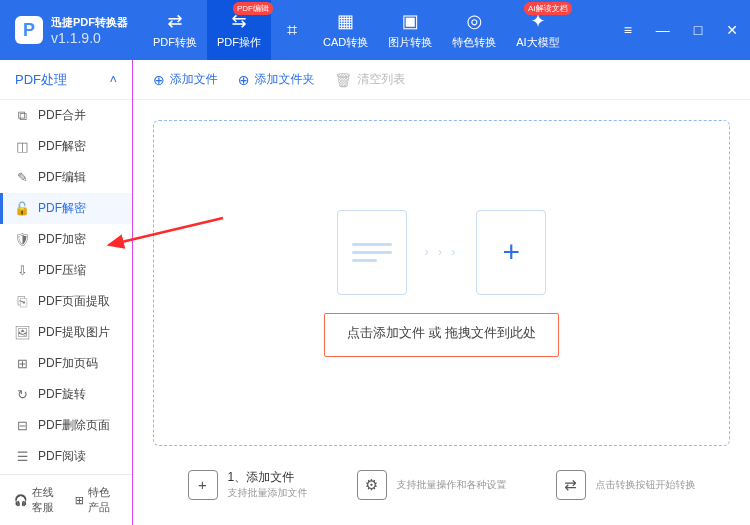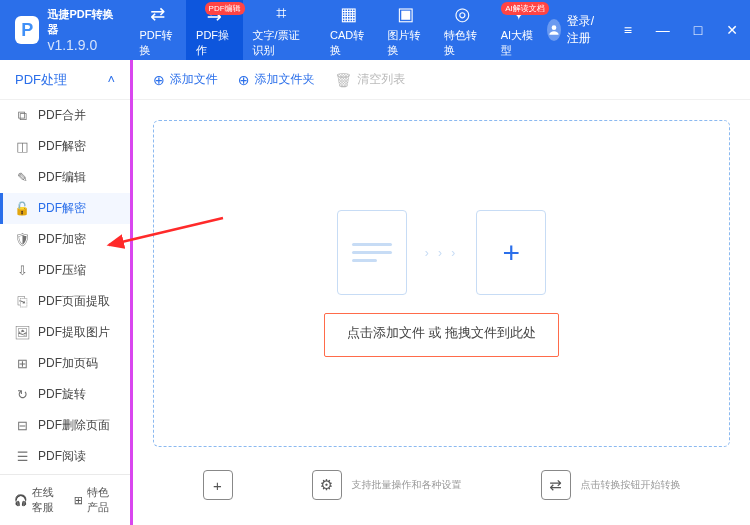--- a/index.html
+++ b/index.html
@@ -19,21 +19,21 @@
     .nav-badge { position: absolute; top: 2px; right: -2px; background: #ff4444; color: #fff; font-size: 8px; padding: 1px 4px; border-radius: 6px; white-space: nowrap; }
     
     .user-area { margin-left: auto; display: flex; align-items: center; gap: 12px; }
     .user-btn { display: flex; align-items: center; gap: 6px; color: #fff; font-size: 12px; cursor: pointer; }
     .avatar { width: 22px; height: 22px; background: rgba(255,255,255,0.3); border-radius: 50%; display: flex; align-items: center; justify-content: center; }
     .win-controls { display: flex; gap: 16px; color: #fff; font-size: 14px; margin-left: 8px;}
     .win-btn { cursor: pointer; padding: 2px 4px; }
     
     .body-area { display: flex; height: calc(100% - 60px); }
     
-    .sidebar { width: 133px; border-right: 3px solid #d946ef; display: flex; flex-direction: column; }
+    .sidebar { width: 133px; border-right: 1px solid #d946ef; display: flex; flex-direction: column; }
     .sidebar-header { height: 40px; display: flex; align-items: center; justify-content: space-between; padding: 0 15px; color: #2b6fea; font-size: 13px; border-bottom: 1px solid #f0f0f0; cursor: pointer; }
     .sidebar-items { flex: 1; overflow-y: auto; }
     .sidebar-item { height: 31px; display: flex; align-items: center; gap: 8px; padding: 0 15px; font-size: 12px; color: #444; cursor: pointer; }
     .sidebar-item.active { color: #2b6fea; border-left: 3px solid #2b6fea; background: #f3f7ff; padding-left: 12px; }
     .sidebar-item-icon { width: 15px; height: 15px; display: flex; align-items: center; justify-content: center; font-size: 13px; opacity: 0.75; }
     .sidebar-item.active .sidebar-item-icon { opacity: 1; }
     .sidebar-footer { border-top: 1px solid #eaeaea; padding: 10px 14px; display: flex; gap: 14px; font-size: 11px; color: #555; }
     .sidebar-footer-item { display: flex; align-items: center; gap: 4px; cursor: pointer; }
     
     .main { flex: 1; display: flex; flex-direction: column; }
@@ -79,50 +79,40 @@
       <span class="nav-tab-icon">⇄</span>
       <span>PDF转换</span>
     </div>
     <div class="nav-tab active">
       <span class="nav-badge">PDF编辑</span>
       <span class="nav-tab-icon">⇆</span>
       <span>PDF操作</span>
     </div>
     <div class="nav-tab">
       <span class="nav-tab-icon">⌗</span>
-      <span>文字/票证识别</span>
     </div>
     <div class="nav-tab">
       <span class="nav-tab-icon">▦</span>
       <span>CAD转换</span>
     </div>
     <div class="nav-tab">
       <span class="nav-tab-icon">▣</span>
       <span>图片转换</span>
     </div>
     <div class="nav-tab">
       <span class="nav-tab-icon">◎</span>
       <span>特色转换</span>
     </div>
     <div class="nav-tab">
       <span class="nav-badge">AI解读文档</span>
       <span class="nav-tab-icon">✦</span>
       <span>AI大模型</span>
     </div>
   </div>
   <div class="user-area">
-    <div class="user-btn">
-      <span class="avatar">
-        <svg width="14" height="14" viewBox="0 0 24 24" fill="#fff">
-            <circle cx="12" cy="8" r="4"></circle>
-            <path d="M4 20c0-4 4-6 8-6s8 2 8 6"></path>
-          </svg>
-      </span>
-      <span>登录/注册</span>
-    </div>
     <div class="win-controls">
       <span class="win-btn">≡</span>
       <span class="win-btn">—</span>
       <span class="win-btn">□</span>
       <span class="win-btn">✕</span>
     </div>
   </div>
 </div>
 
 <div class="body-area">
@@ -234,20 +224,24 @@
           </div>
         </div>
         <div class="dropzone-text">
           <div class="dropzone-title">点击添加文件 或 拖拽文件到此处</div>
         </div>
       </div>
 
       <div class="steps">
         <div class="step">
           <div class="step-icon">+</div>
+          <div class="step-text">
+            <span class="step-title">1、添加文件</span>
+            <span class="step-sub">支持批量添加文件</span>
+          </div>
         </div>
         <div class="step">
           <div class="step-icon">⚙</div>
           <div class="step-text">
             <span class="step-sub">支持批量操作和各种设置</span>
           </div>
         </div>
         <div class="step">
           <div class="step-icon">⇄</div>
           <div class="step-text">

